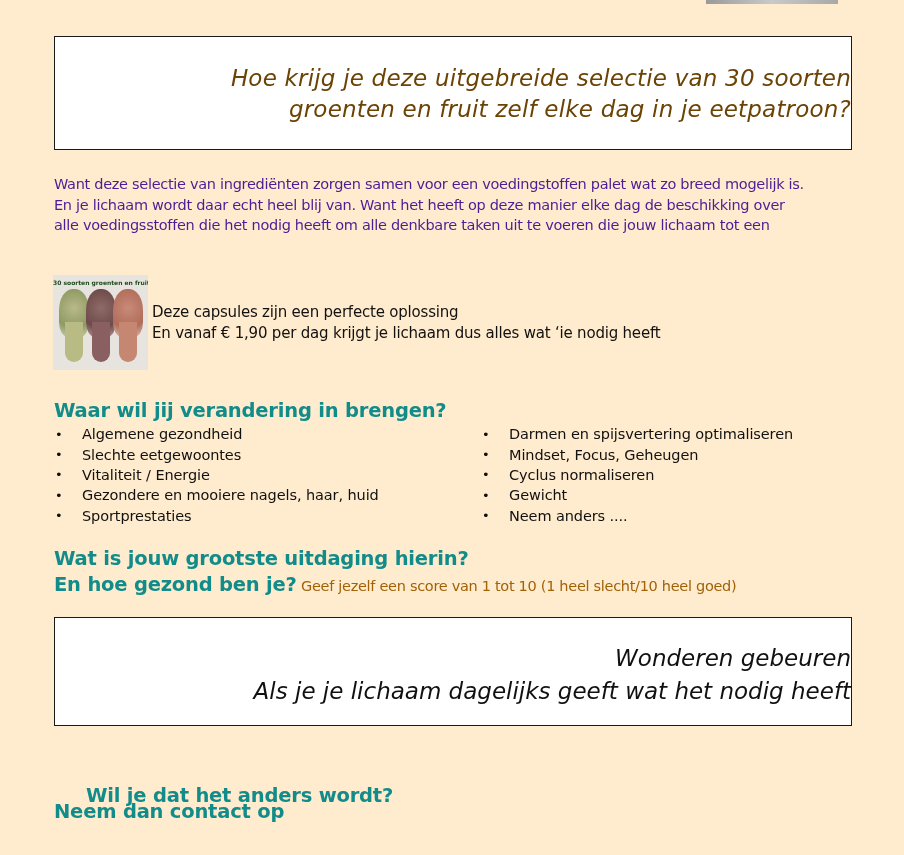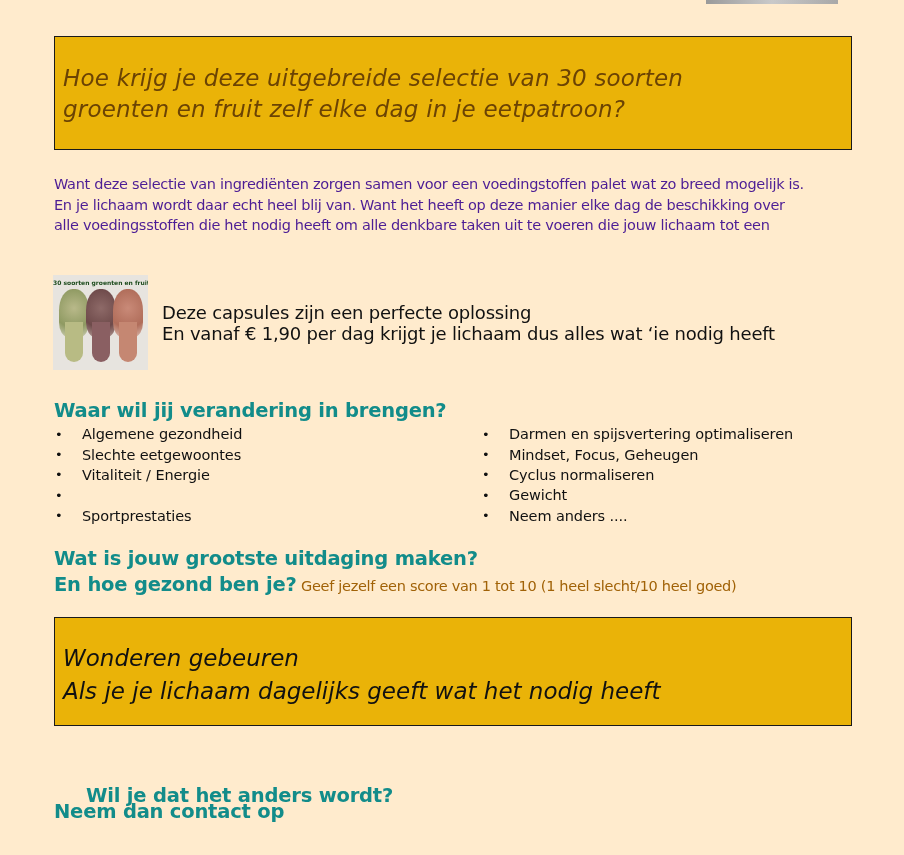--- a/index.html
+++ b/index.html
@@ -19,23 +19,24 @@
       left: 706px;
       top: 0;
       width: 132px;
       height: 4px;
       background: linear-gradient(to right, #9a9a9a, #c9c9c9, #a8a8a8);
     }
     .callout {
       position: absolute;
       left: 54px;
       width: 798px;
-      background: #eab308;
+      background: #ffffff;
       border: 1px solid #1a1a1a;
       box-sizing: border-box;
+      text-align: right;
     }
     .callout-1 {
       top: 36px;
       height: 114px;
       padding: 26px 0 0 8px;
     }
     .callout-1 .callout-line {
       color: #6B4304;
       font-family: "DejaVu Sans", sans-serif;
       font-size: 23px;
@@ -102,23 +103,23 @@
       border-radius: 0 0 9px 9px;
     }
     .pile {
       position: absolute;
       top: 14px;
       width: 30px;
       height: 48px;
       border-radius: 45% 45% 30% 30%;
     }
     .product-text {
-      margin-left: 14px;
+      margin-left: 4px;
       color: #111;
-      font-size: 18px;
+      font-size: 15px;
       line-height: 21px;
       letter-spacing: -0.2px;
       white-space: nowrap;
     }
     .teal-heading {
       position: absolute;
       left: 54px;
       color: #128C8A;
       font-weight: bold;
       font-family: "DejaVu Sans", sans-serif;
@@ -204,20 +205,21 @@
     <li>
         <span class="bullet">•</span>
         <span>Slechte eetgewoontes</span>
       </li>
     <li>
         <span class="bullet">•</span>
         <span>Vitaliteit / Energie</span>
       </li>
     <li>
         <span class="bullet">•</span>
+        <span>Gezondere en mooiere nagels, haar, huid</span>
       </li>
     <li>
         <span class="bullet">•</span>
         <span>Sportprestaties</span>
       </li>
   </ul>
   <ul class="list list-right">
     <li>
         <span class="bullet">•</span>
         <span>Darmen en spijsvertering optimaliseren</span>
@@ -234,21 +236,21 @@
         <span class="bullet">•</span>
         <span>Gewicht</span>
       </li>
     <li>
         <span class="bullet">•</span>
         <span>Neem anders ....</span>
       </li>
   </ul>
 </div>
 
-<div class="teal-heading" style="top:547px;">Wat is jouw grootste uitdaging maken?</div>
+<div class="teal-heading" style="top:547px;">Wat is jouw grootste uitdaging hierin?</div>
 <div class="teal-heading" style="top:573px;">
   <span>En hoe gezond ben je?</span><span class="score-text"> Geef jezelf een score van 1 tot 10 (1 heel slecht/10 heel goed)</span>
 </div>
 
 <div class="callout callout-2">
   <div class="callout-line">Wonderen gebeuren</div>
   <div class="callout-line">Als je je lichaam dagelijks geeft wat het nodig heeft</div>
 </div>
 
 <div class="teal-heading" style="top:784px;margin-left:32px;">Wil je dat het anders wordt?</div>

